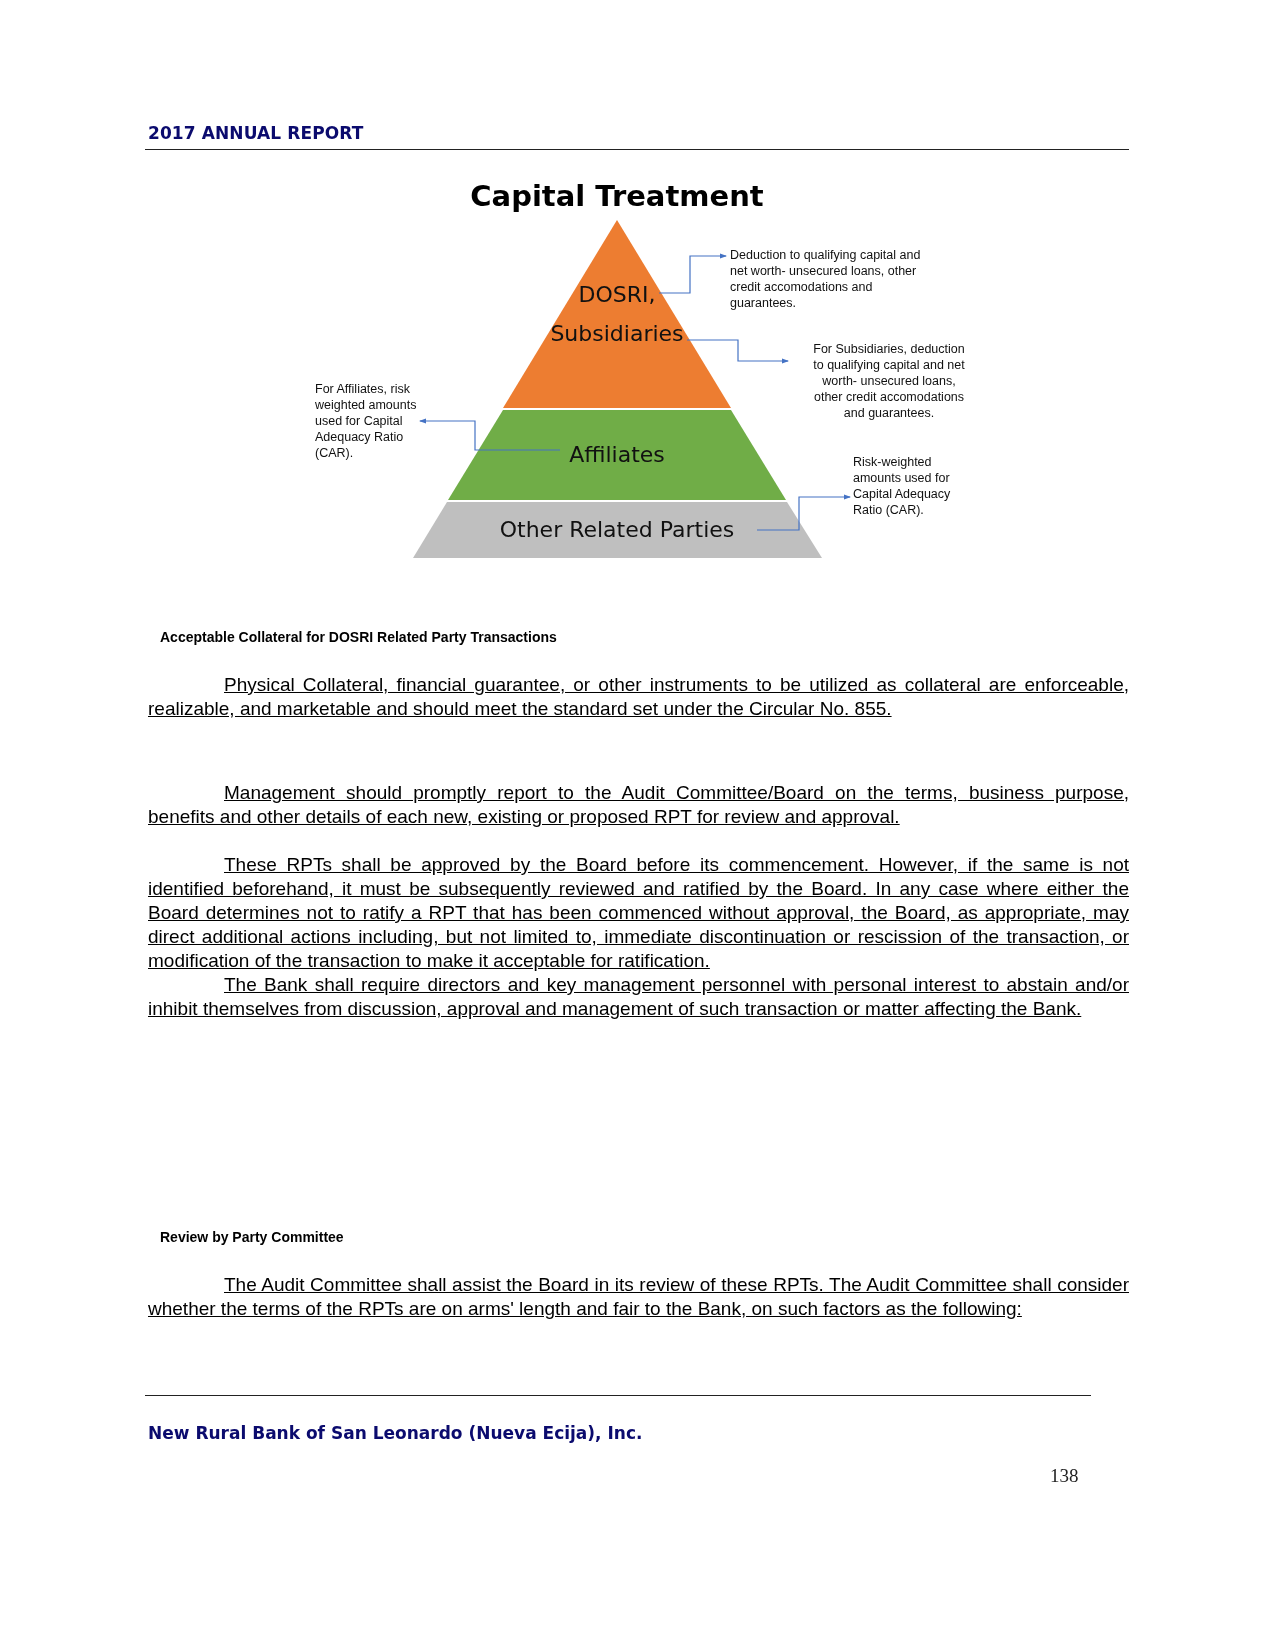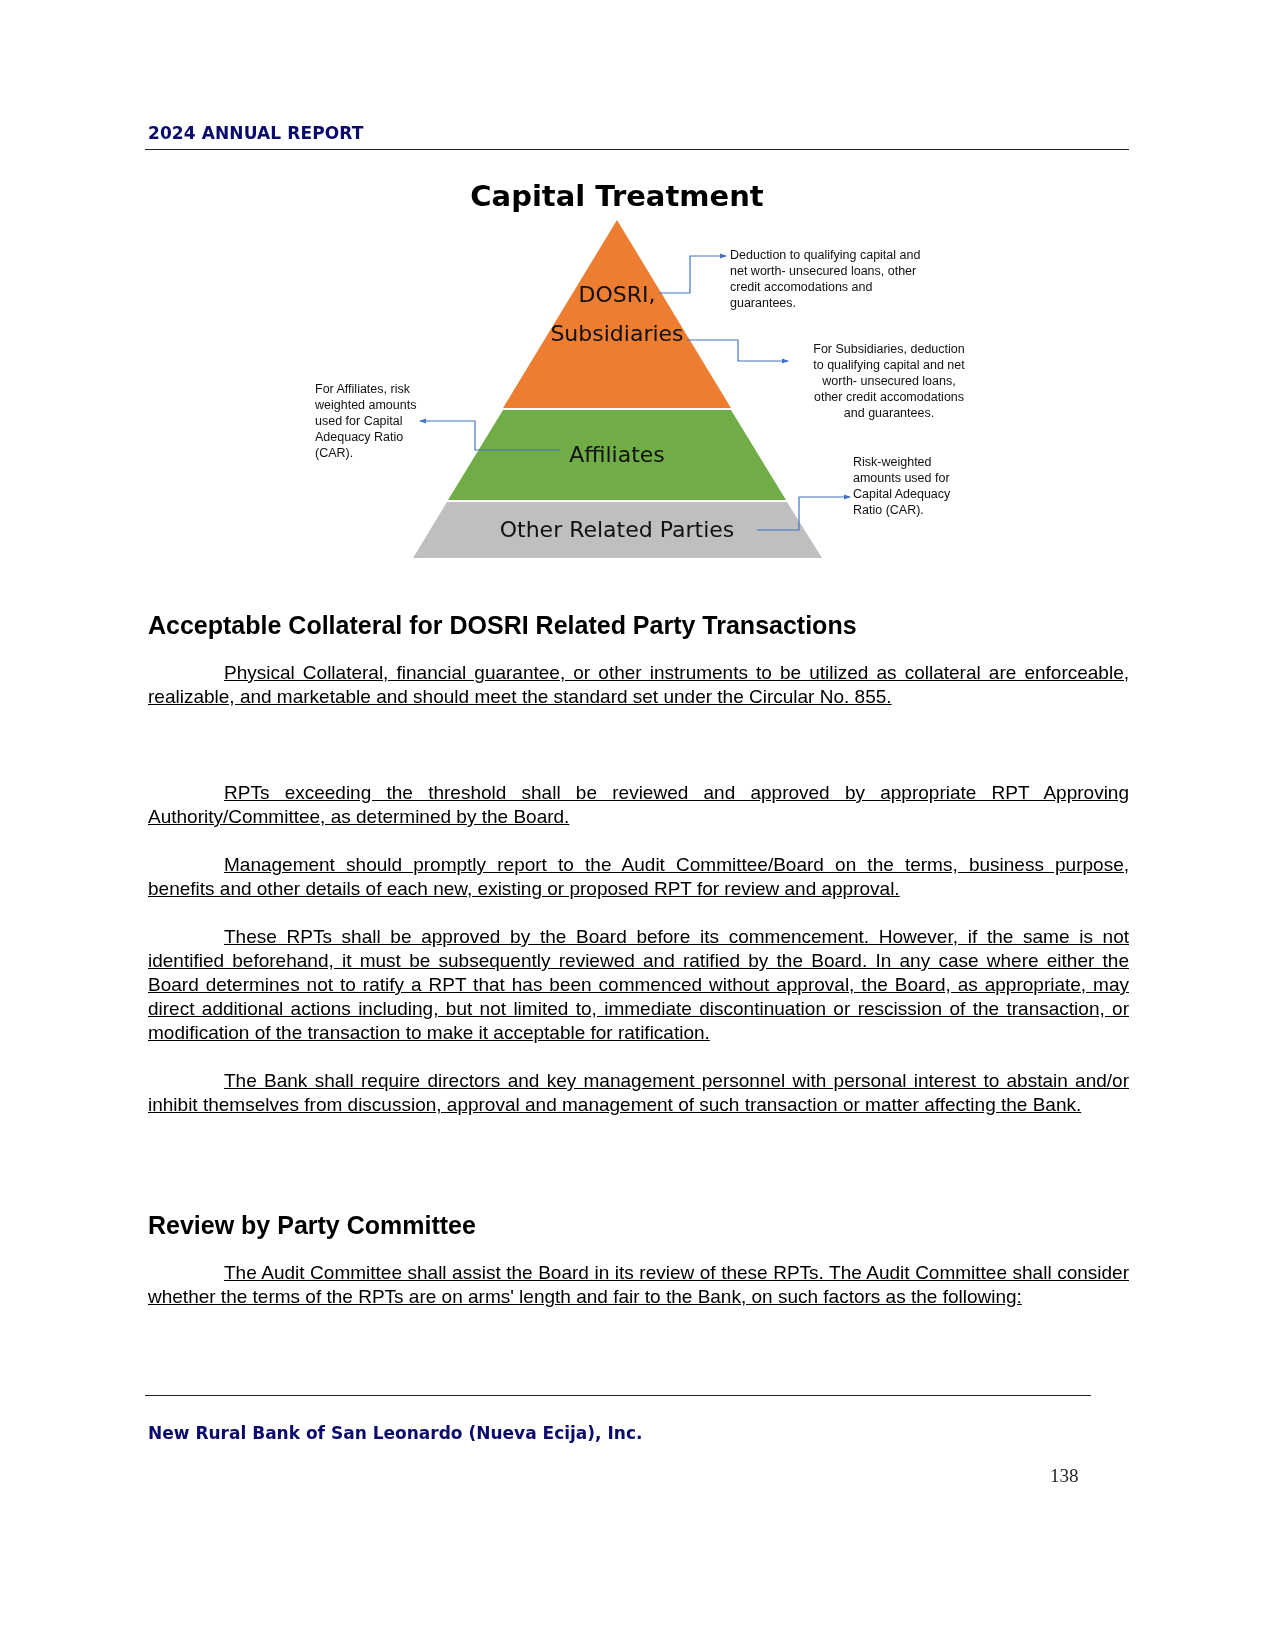--- a/index.html
+++ b/index.html
@@ -8,27 +8,27 @@
   .running-head { left: 148px; top: 123px; font-family: "DejaVu Sans", sans-serif; font-weight: bold; font-size: 17px; color: #0b0b6e; letter-spacing: 0.1px; }
   .rule-top { left: 145px; top: 149px; width: 984px; height: 0; border-top: 1.6px solid #222; }
   .rule-bottom { left: 145px; top: 1395px; width: 946px; height: 0; border-top: 1.6px solid #222; }
   .footer-left { left: 148px; top: 1423px; font-family: "DejaVu Sans", sans-serif; font-weight: bold; font-size: 17px; color: #0b0b6e; }
   .footer-page { left: 1050px; top: 1421px; font-family: Liberation Serif, serif; font-size: 19px; color: #222; margin-top: 44px; }
   .diagram { left: 0; top: 0; width: 1275px; height: 600px; }
   .diagram-title { font-family: "DejaVu Sans", sans-serif; font-weight: bold; font-size: 29px; }
   .layer-label { font-family: "DejaVu Sans", sans-serif; font-size: 22px; fill: #111; }
   .callout { font-family: "Liberation Sans", sans-serif; font-size: 12.5px; color: #111; line-height: 16px; }
   .content { left: 148px; width: 981px; font-size: 19px; line-height: 24px; }
-  .content h2 { font-size: 25px; font-weight: bold; margin: 0; line-height: 24px; }
+  .content h2 { font-size: 14px; font-weight: bold; margin: 12px; line-height: 24px; }
   .content p { margin: 0; text-align: justify; text-indent: 76px; text-decoration: underline; }
 </style>
 </head>
 <body>
 
-<div class="abs running-head">2024 ANNUAL REPORT</div>
+<div class="abs running-head">2017 ANNUAL REPORT</div>
 <div class="abs rule-top"></div>
 
 <svg class="abs diagram" viewBox="0 0 1275 600" width="1275" height="600">
   <defs>
     <marker id="arrow" markerWidth="6" markerHeight="6" refX="5" refY="3" orient="auto">
       <path d="M0,1 L6,3 L0,5 Z" fill="#4472c4"></path>
     </marker>
   </defs>
   <text class="diagram-title" x="617" y="206" text-anchor="middle">Capital Treatment</text>
 
@@ -81,24 +81,23 @@
   <div>Capital Adequacy</div>
   <div>Ratio (CAR).</div>
 </div>
 
 <div class="abs content" style="top:613px;">
   <h2>Acceptable Collateral for DOSRI Related Party Transactions</h2>
   <p style="margin-top:24px;">Physical Collateral, financial guarantee, or other instruments to be utilized as collateral are enforceable, realizable, and marketable and should meet the standard set under the Circular No. 855.</p>
 </div>
 
 <div class="abs content" style="top:757px;">
-  <p style="margin-top:24px;">RPTs exceeding the threshold shall be reviewed and approved by appropriate RPT Approving Authority/Committee, as determined by the Board.</p>
   <p style="margin-top:24px;">Management should promptly report to the Audit Committee/Board on the terms, business purpose, benefits and other details of each new, existing or proposed RPT for review and approval.</p>
   <p style="margin-top:24px;">These RPTs shall be approved by the Board before its commencement. However, if the same is not identified beforehand, it must be subsequently reviewed and ratified by the Board. In any case where either the Board determines not to ratify a RPT that has been commenced without approval, the Board, as appropriate, may direct additional actions including, but not limited to, immediate discontinuation or rescission of the transaction, or modification of the transaction to make it acceptable for ratification.</p>
-  <p style="margin-top:24px;">The Bank shall require directors and key management personnel with personal interest to abstain and/or inhibit themselves from discussion, approval and management of such transaction or matter affecting the Bank.</p>
+  <p style="">The Bank shall require directors and key management personnel with personal interest to abstain and/or inhibit themselves from discussion, approval and management of such transaction or matter affecting the Bank.</p>
 </div>
 
 <div class="abs content" style="top:1213px;">
   <h2>Review by Party Committee</h2>
   <p style="margin-top:24px;">The Audit Committee shall assist the Board in its review of these RPTs. The Audit Committee shall consider whether the terms of the RPTs are on arms' length and fair to the Bank, on such factors as the following:</p>
 </div>
 
 <div class="abs rule-bottom"></div>
 <div class="abs footer-left">New Rural Bank of San Leonardo (Nueva Ecija), Inc.</div>
 <div class="abs footer-page">138</div>

